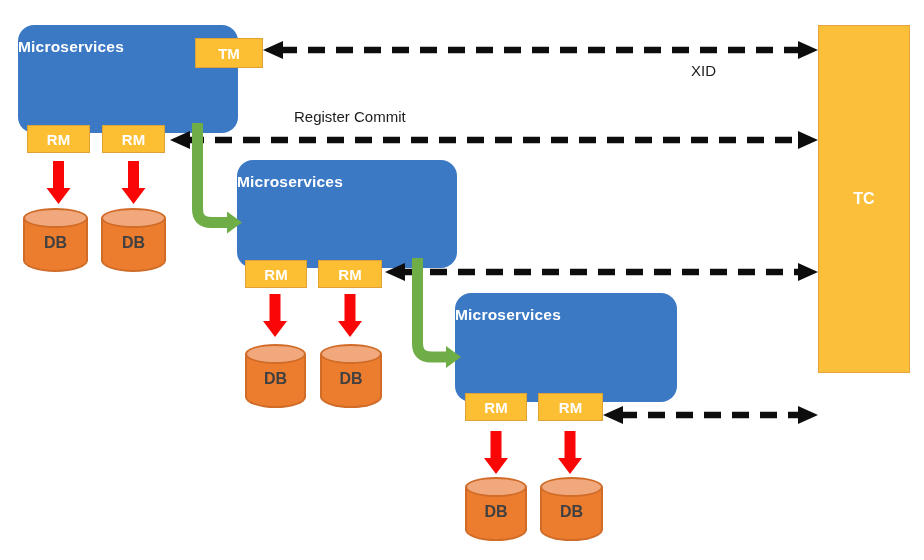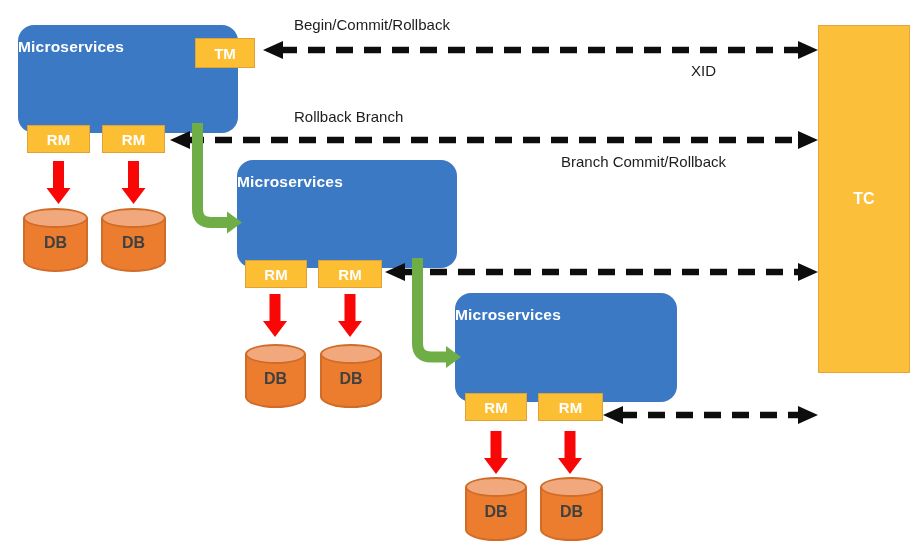--- a/index.html
+++ b/index.html
@@ -49,21 +49,21 @@
   }
 </style>
 </head>
 <body>
 
 <div class="canvas">
 
   <div class="ms-box" style="left:18px;top:25px;width:220px;height:108px">
     <span class="ms-title">Microservices</span>
   </div>
-  <div class="comp" style="left:195px;top:38px;width:60px;height:30px">
+  <div class="comp" style="left:195px;top:38px;width:68px;height:30px">
     <span>TM</span>
   </div>
   <div class="comp" style="left:27px;top:125px;width:63px;height:28px">
     <span>RM</span>
   </div>
   <div class="comp" style="left:102px;top:125px;width:63px;height:28px">
     <span>RM</span>
   </div>
   <div class="db" style="left:23px;top:208px;width:65px">
     <div class="db-top"></div>
@@ -113,24 +113,22 @@
   <div class="db" style="left:540px;top:477px;width:63px">
     <div class="db-top"></div>
     <div class="db-body"></div>
     <span class="db-label">DB</span>
   </div>
 
   <div class="tc-box">
     <span>TC</span>
   </div>
 
-  <div class="lbl" style="left:294px;top:16px">Begin/Commit/Rollback</div>
   <div class="lbl bold" style="left:691px;top:62px">XID</div>
-  <div class="lbl" style="left:294px;top:108px">Rollback Branch</div>
-  <div class="lbl" style="left:561px;top:153px">Branch Commit/Rollback</div>
+  <div class="lbl" style="left:294px;top:108px">Register Commit</div>
 
   <svg class="overlay" width="924" height="560" viewBox="0 0 924 560">
 
     <g>
       <line class="dash" x1="280" y1="50" x2="801" y2="50"></line>
       <polygon class="head" points="263,50 283,41 283,59"></polygon>
       <polygon class="head" points="818,50 798,41 798,59"></polygon>
     </g>
     <g>
       <line class="dash" x1="187" y1="140" x2="801" y2="140"></line>

